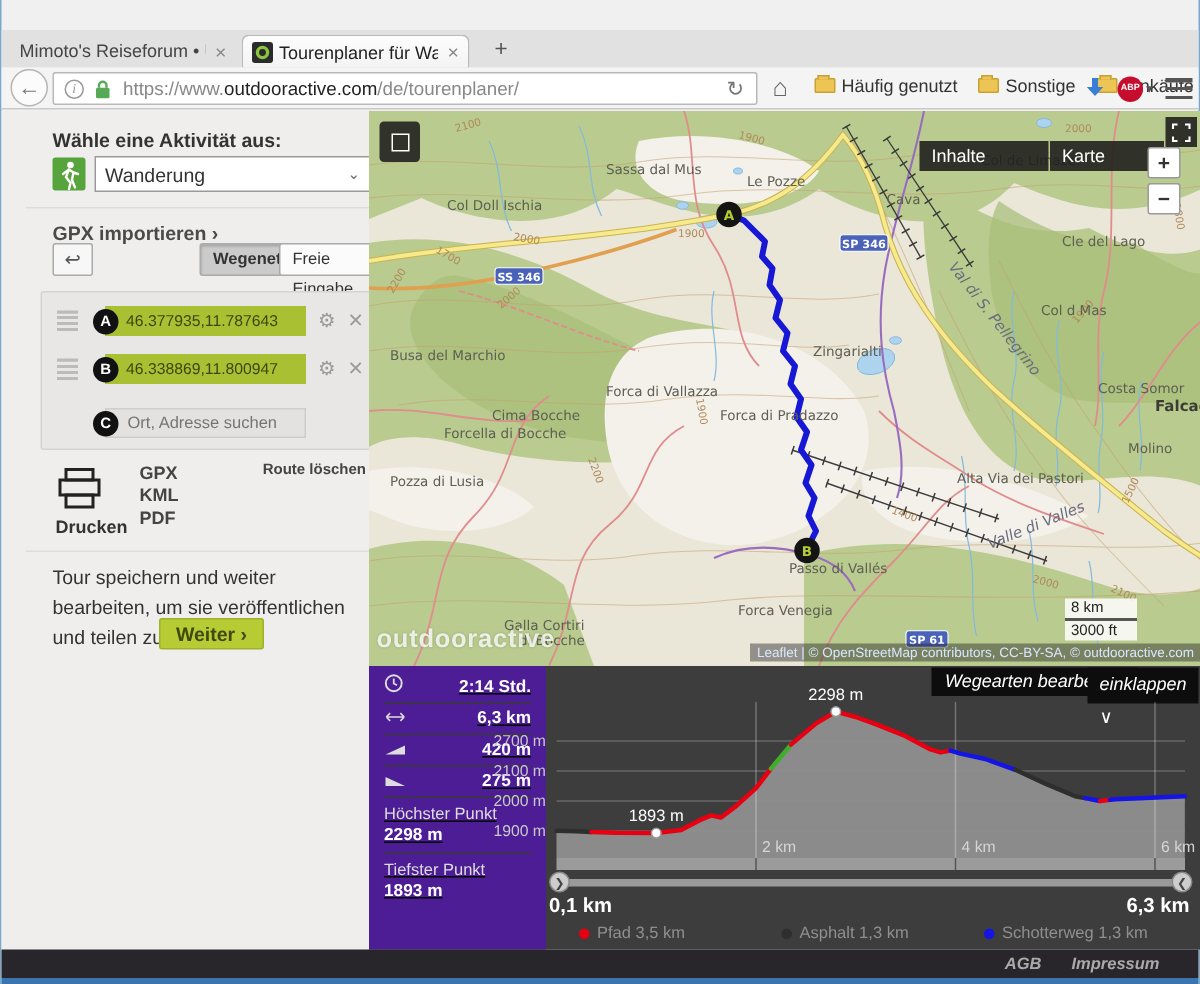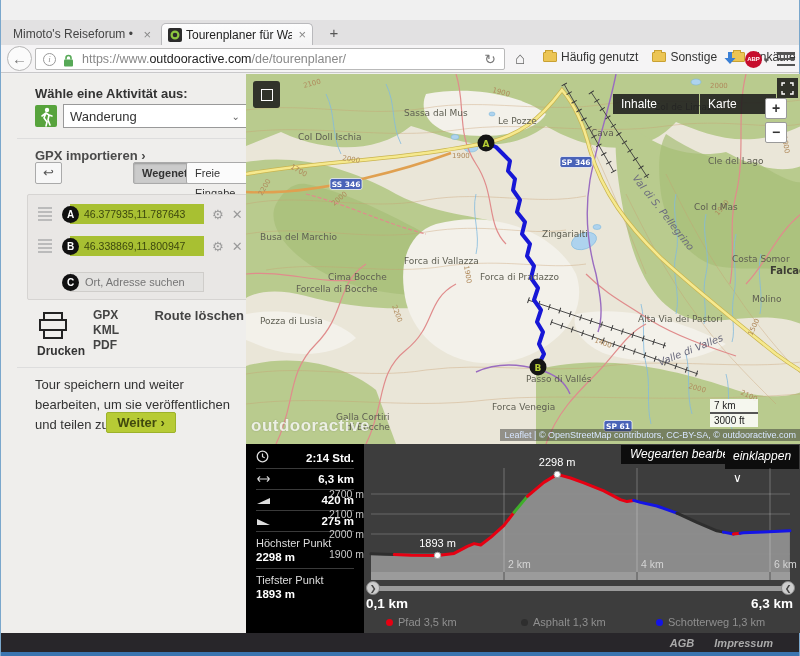--- a/index.html
+++ b/index.html
@@ -77,21 +77,21 @@
   .wp-badge { width:17px; height:17px; border-radius:50%; background:#111; color:#fff; font-size:10px;
               font-weight:bold; text-align:center; line-height:17px; margin-left:10px; z-index:2; flex:0 0 17px; }
   .wp-input { height:20px; width:134px; border:none; margin-left:-9px; padding-left:14px; font-size:10.5px; }
   .wp-input.green { background:#a8c032; color:#3c470e; }
   .wp-input.gray { background:#e3e2e0; color:#555; border:1px solid #cfcdca; font-size:11px; }
   .wp-gear { color:#9a9a9a; font-size:13px; margin-left:8px; }
   .wp-x { color:#9a9a9a; font-size:13px; font-weight:bold; margin-left:8px; }
   .print-icon { position:absolute; left:20px; top:238px; }
   .print-label { position:absolute; left:20px; top:270px; font-size:12px; font-weight:bold; color:#333; }
   .export-links { position:absolute; left:76px; top:234px; font-size:12px; font-weight:bold; color:#444; line-height:15px; }
-  .route-del { position:absolute; right:18px; top:234px; font-size:13px; font-weight:bold; color:#444; }
+  .route-del { position:absolute; right:18px; top:234px; font-size:10px; font-weight:bold; color:#444; }
   .save-hint { position:absolute; left:18px; top:301px; width:212px; font-size:13px; color:#333; line-height:20px; }
   .weiter-btn { position:absolute; left:89px; top:338px; width:70px; height:21px; background:#b7cb35;
                 border:1px solid #9cb22a; border-radius:2px; color:#40490e; font-size:13px; font-weight:bold;
                 text-align:center; line-height:19px; }
 
   
   .map { position:absolute; left:0; top:0; width:555px; height:370px; overflow:hidden; background:#eae6d8; }
   .mlabel { font-size:9px; fill:#5e5e52; font-family:"DejaVu Sans",sans-serif; }
   .mlabel.town { font-weight:bold; fill:#3c3c34; font-size:10px; }
   .mlabel.valley { fill:#6b6b7e; font-size:10px; font-style:italic; }
@@ -112,21 +112,21 @@
   .watermark { position:absolute; left:5px; bottom:8px; font-size:17px; font-weight:bold;
                color:rgba(255,255,255,.8); letter-spacing:.5px; text-shadow:0 0 2px rgba(0,0,0,.2); }
   .scalebox { position:absolute; right:43px; bottom:17px; width:48px; font-size:10px; color:#222; }
   .scalebox .row { background:rgba(255,255,255,.85); padding:0 4px; line-height:13px; }
   .scalebox .row.km { border-bottom:2px solid #555; }
   .attribution { position:absolute; right:0; bottom:3px; font-size:9px; color:#d8e6ff;
                  background:rgba(40,40,40,.45); padding:1px 5px; }
 
   
   .panel { position:absolute; left:0; top:370px; width:555px; height:189px; background:#3d3d3d; }
-  .statsbox { position:absolute; left:0; top:0; width:118px; height:189px; background:#000000; padding:4px 10px 0 10px; }
+  .statsbox { position:absolute; left:0; top:0; width:118px; height:189px; background:#4c1d95; padding:4px 10px 0 10px;text-decoration:underline; }
   .stat-row { display:flex; align-items:center; justify-content:space-between; height:21px; border-bottom:1px solid #3a3a3a; }
   .stat-row .val { color:#fff; font-size:11.5px; font-weight:bold; }
   .stat-label { color:#ddd; font-size:11px; padding-top:5px; }
   .stat-big { color:#fff; font-size:11.5px; font-weight:bold; padding:2px 0 5px 0; border-bottom:1px solid #3a3a3a; }
   .stat-big.last { border-bottom:none; }
   .panel-btn { position:absolute; background:#0d0d0d; color:#fff; font-size:12px; font-style:italic; }
   .panel-btn.wegearten { left:375px; top:1px; height:19px; line-height:19px; padding:0 9px; }
   .panel-btn.collapse { left:479px; top:1px; height:24px; line-height:22px; padding:0 8px; width:74px; }
   .ylabel { position:absolute; width:40px; text-align:right; font-size:10.5px; color:#c9c9c9; }
   #chart { position:absolute; left:120px; top:12px; }
@@ -429,21 +429,21 @@
                 <path d="M1 4V1h3M9 1h3v3M12 9v3H9M4 12H1V9" fill="none" stroke="#fff" stroke-width="1.4"></path>
               </svg>
           </div>
         </div>
         <div class="zoomctl">
           <div class="zoombtn">+</div>
           <div class="zoombtn">−</div>
         </div>
         <div class="watermark">outdooractive</div>
         <div class="scalebox">
-          <div class="row km">7 km</div>
+          <div class="row km">8 km</div>
           <div class="row">3000 ft</div>
         </div>
         <div class="attribution">Leaflet | © OpenStreetMap contributors, CC-BY-SA, © outdooractive.com</div>
       </div>
 
       <div class="panel">
         <div class="statsbox">
           <div id="stat-rows">
               <div class="stat-row">
                 <span><svg width="13" height="13" viewBox="0 0 13 13">

